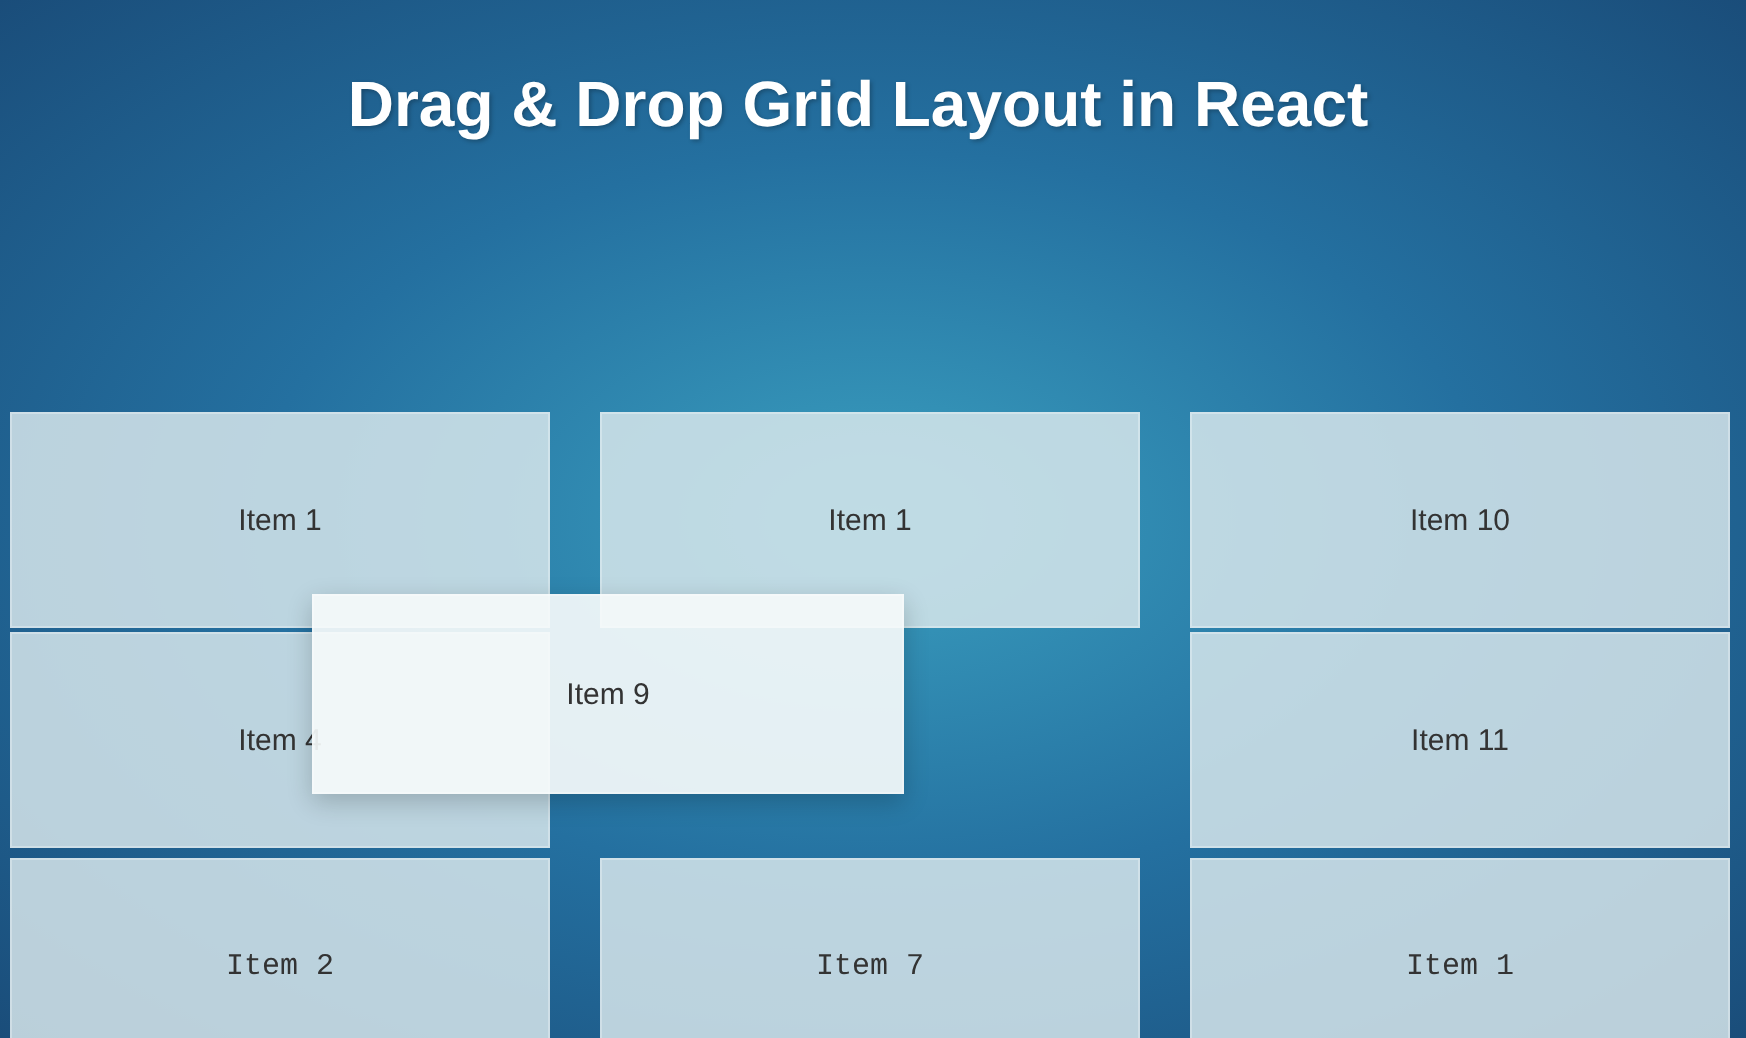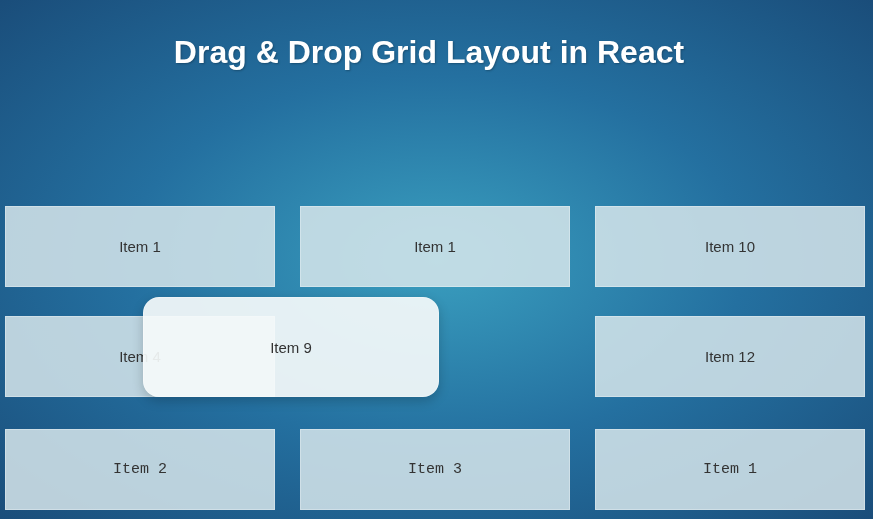--- a/index.html
+++ b/index.html
@@ -29,21 +29,21 @@
     
     .grid-container {
       position: relative;
       width: 100%;
       padding: 0 6px;
     }
     
     .grid-item {
       position: absolute;
       width: 270px;
-      height: 81px;
+      height: 108px;
       background: rgba(215, 230, 235, 0.85);
       border: 1px solid rgba(255,255,255,0.3);
       display: flex;
       align-items: center;
       justify-content: center;
       color: #333333;
       font-size: 15px;
       font-weight: 400;
       cursor: move;
     }
@@ -80,30 +80,30 @@
     <span>Item 4</span>
   </div>
   <div class="grid-item col-1 row-3">
     <span>Item 2</span>
   </div>
 
   <div class="grid-item col-2 row-1">
     <span>Item 1</span>
   </div>
   <div class="grid-item col-2 row-3">
-    <span>Item 3</span>
+    <span>Item 7</span>
   </div>
 
   <div class="grid-item col-3 row-1">
     <span>Item 10</span>
   </div>
   <div class="grid-item col-3 row-2">
-    <span>Item 12</span>
+    <span>Item 11</span>
   </div>
   <div class="grid-item col-3 row-3">
     <span>Item 1</span>
   </div>
 
-  <div class="grid-item dragging" style="left: 143px; top: 206px; border-radius: 16px;">
+  <div class="grid-item dragging" style="left: 156px; top: 206px;">
     <span>Item 9</span>
   </div>
 
 </div>
 
 </body></html>

